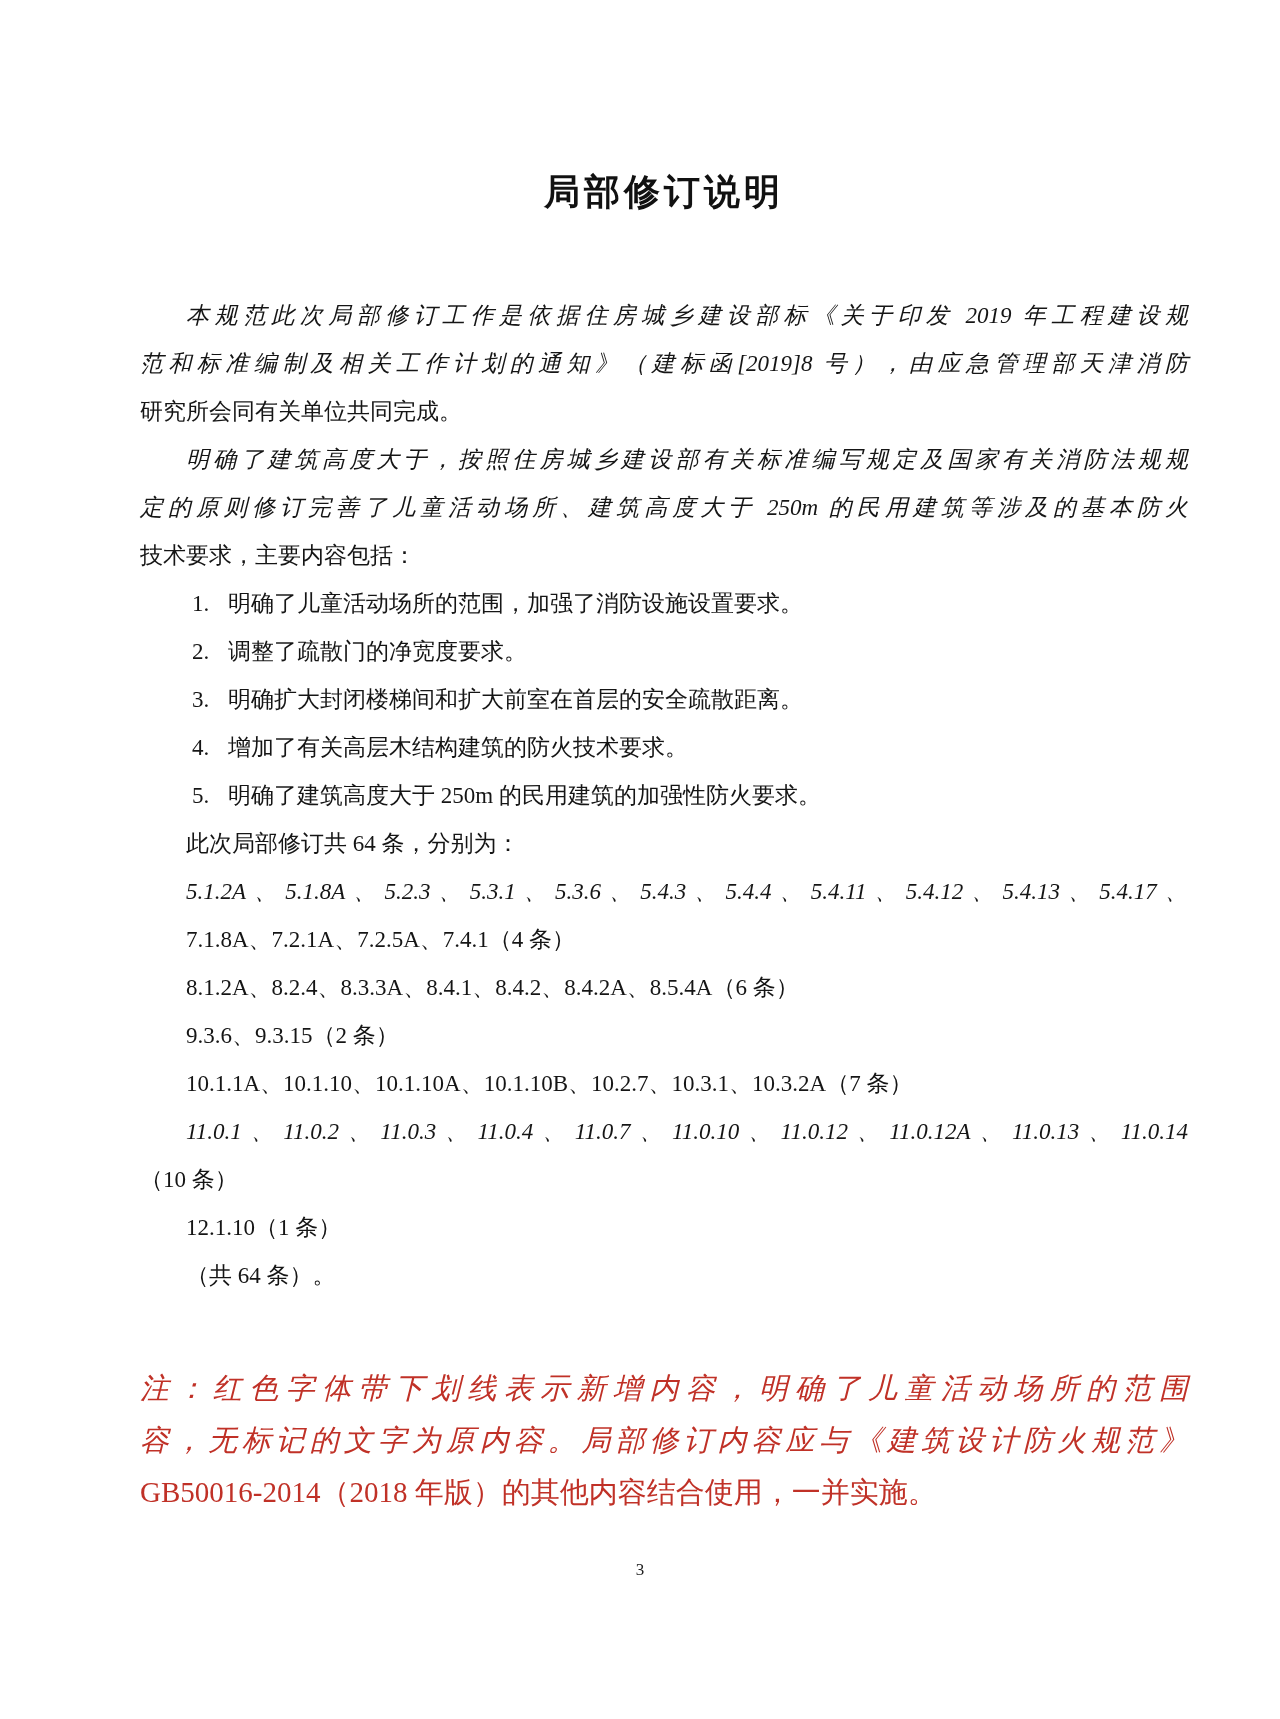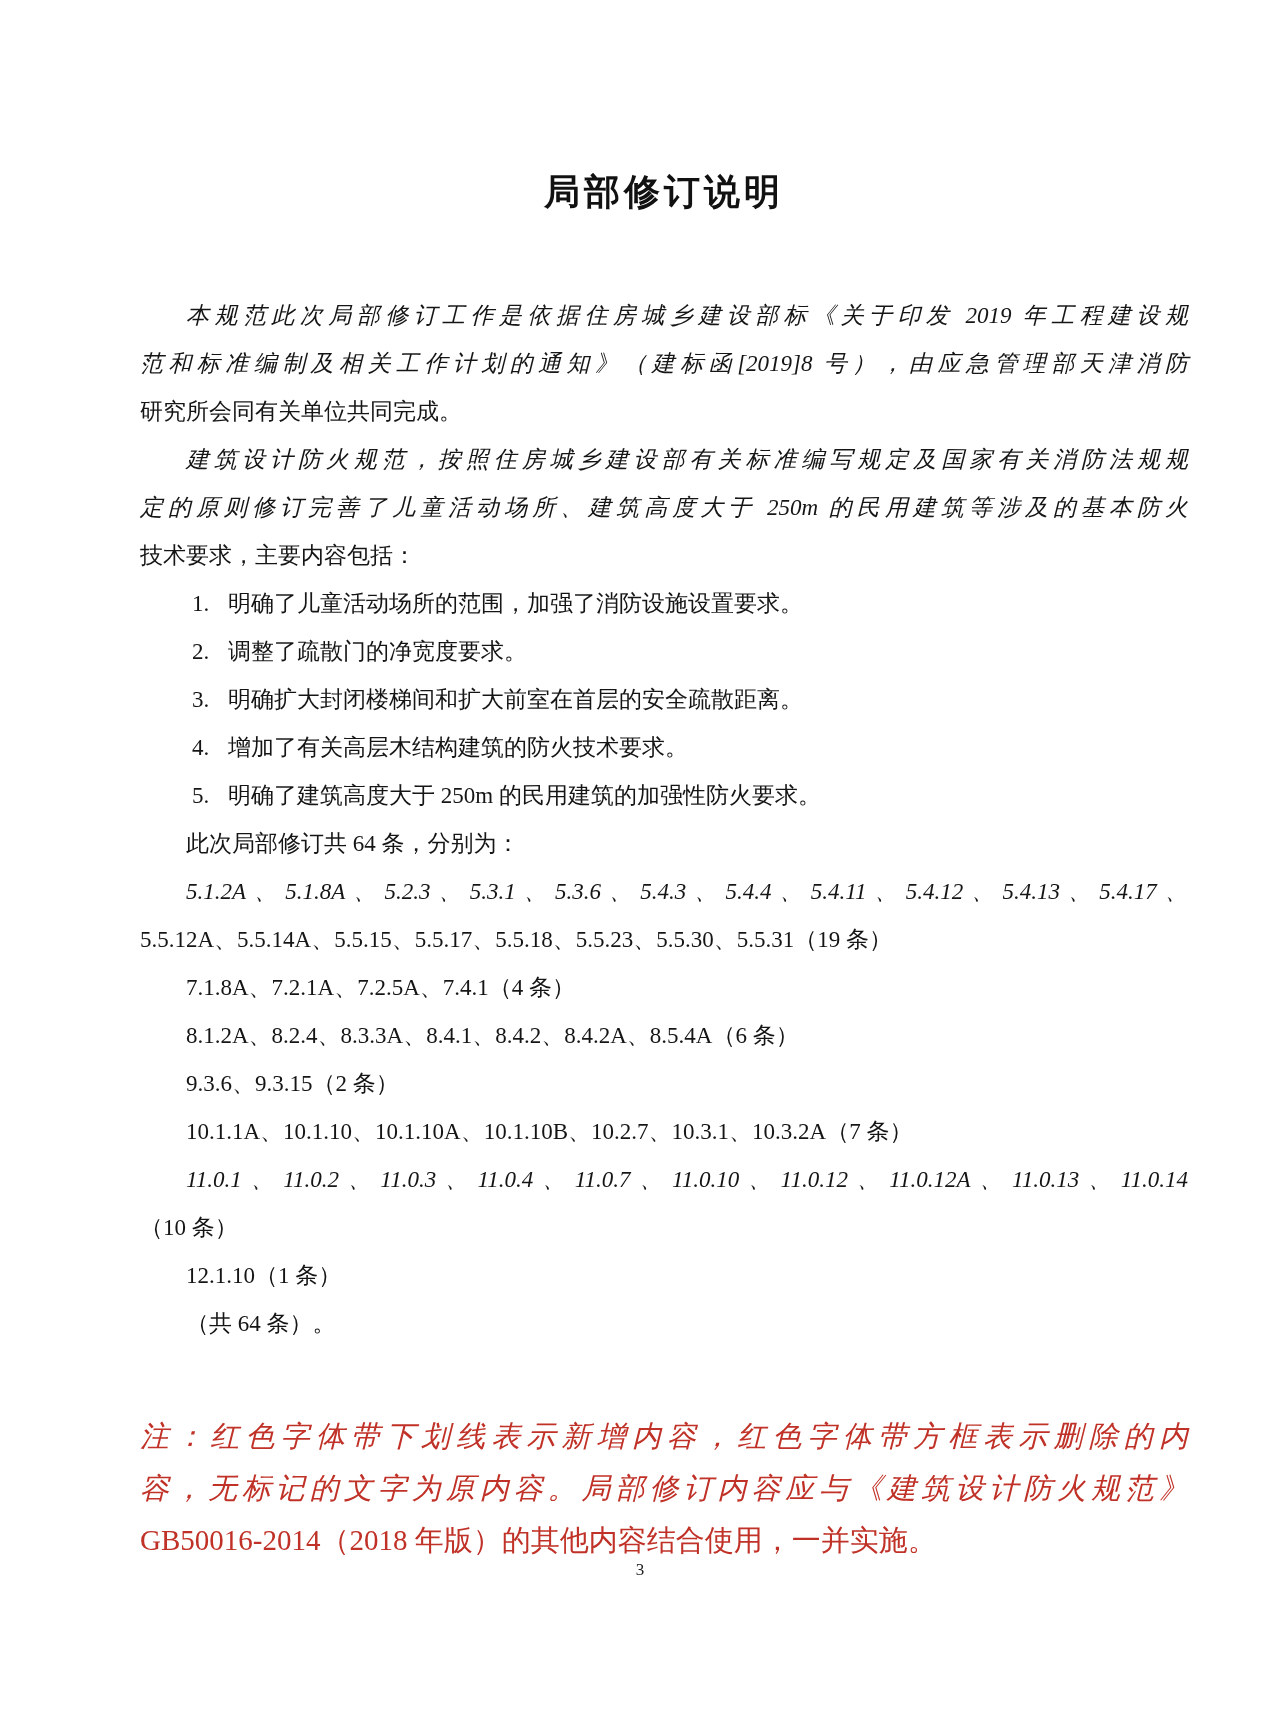--- a/index.html
+++ b/index.html
@@ -64,21 +64,21 @@
 <div class="page">
 
   <h1 class="doc-title">局部修订说明</h1>
 
   <div class="bodytext">
 
     <div class="line ind fill">本规范此次局部修订工作是依据住房城乡建设部标《关于印发 2019 年工程建设规</div>
     <div class="line fill">范和标准编制及相关工作计划的通知》（建标函[2019]8 号），由应急管理部天津消防</div>
     <div class="line">研究所会同有关单位共同完成。</div>
 
-    <div class="line ind fill">建筑设计防火规范，按照住房城乡建设部有关标准编写规定及国家有关消防法规规</div>
+    <div class="line ind fill">明确了建筑高度大于，按照住房城乡建设部有关标准编写规定及国家有关消防法规规</div>
     <div class="line fill">定的原则修订完善了儿童活动场所、建筑高度大于 250m 的民用建筑等涉及的基本防火</div>
     <div class="line">技术要求，主要内容包括：</div>
 
     <div class="item">
       <span class="num">1.</span><span>明确了儿童活动场所的范围，加强了消防设施设置要求。</span>
     </div>
     <div class="item">
       <span class="num">2.</span><span>调整了疏散门的净宽度要求。</span>
     </div>
     <div class="item">
@@ -87,32 +87,31 @@
     <div class="item">
       <span class="num">4.</span><span>增加了有关高层木结构建筑的防火技术要求。</span>
     </div>
     <div class="item">
       <span class="num">5.</span><span>明确了建筑高度大于 250m 的民用建筑的加强性防火要求。</span>
     </div>
 
     <div class="line ind">此次局部修订共 64 条，分别为：</div>
 
     <div class="line ind fill">5.1.2A、5.1.8A、5.2.3、5.3.1、5.3.6、5.4.3、5.4.4、5.4.11、5.4.12、5.4.13、5.4.17、</div>
-    <div class="line">5.5.12A、5.5.14A、5.5.15、5.5.17、5.5.18、5.5.23、5.5.30、5.5.31（19 条）</div>
     <div class="line ind">7.1.8A、7.2.1A、7.2.5A、7.4.1（4 条）</div>
     <div class="line ind">8.1.2A、8.2.4、8.3.3A、8.4.1、8.4.2、8.4.2A、8.5.4A（6 条）</div>
     <div class="line ind">9.3.6、9.3.15（2 条）</div>
     <div class="line ind">10.1.1A、10.1.10、10.1.10A、10.1.10B、10.2.7、10.3.1、10.3.2A（7 条）</div>
     <div class="line ind fill">11.0.1、11.0.2、11.0.3、11.0.4、11.0.7、11.0.10、11.0.12、11.0.12A、11.0.13、11.0.14</div>
     <div class="line">（10 条）</div>
     <div class="line ind">12.1.10（1 条）</div>
     <div class="line ind">（共 64 条）。</div>
 
     <div class="note">
-      <div class="line fill">注：红色字体带下划线表示新增内容，红色字体带方框表示删除的内</div>
+      <div class="line fill">注：红色字体带下划线表示新增内容，明确了儿童活动场所的范围</div>
       <div class="line fill">容，无标记的文字为原内容。局部修订内容应与《建筑设计防火规范》</div>
       <div class="line">GB50016-2014（2018 年版）的其他内容结合使用，一并实施。</div>
     </div>
 
   </div>
 
   <div class="page-number">3</div>
 
 </div>
 

